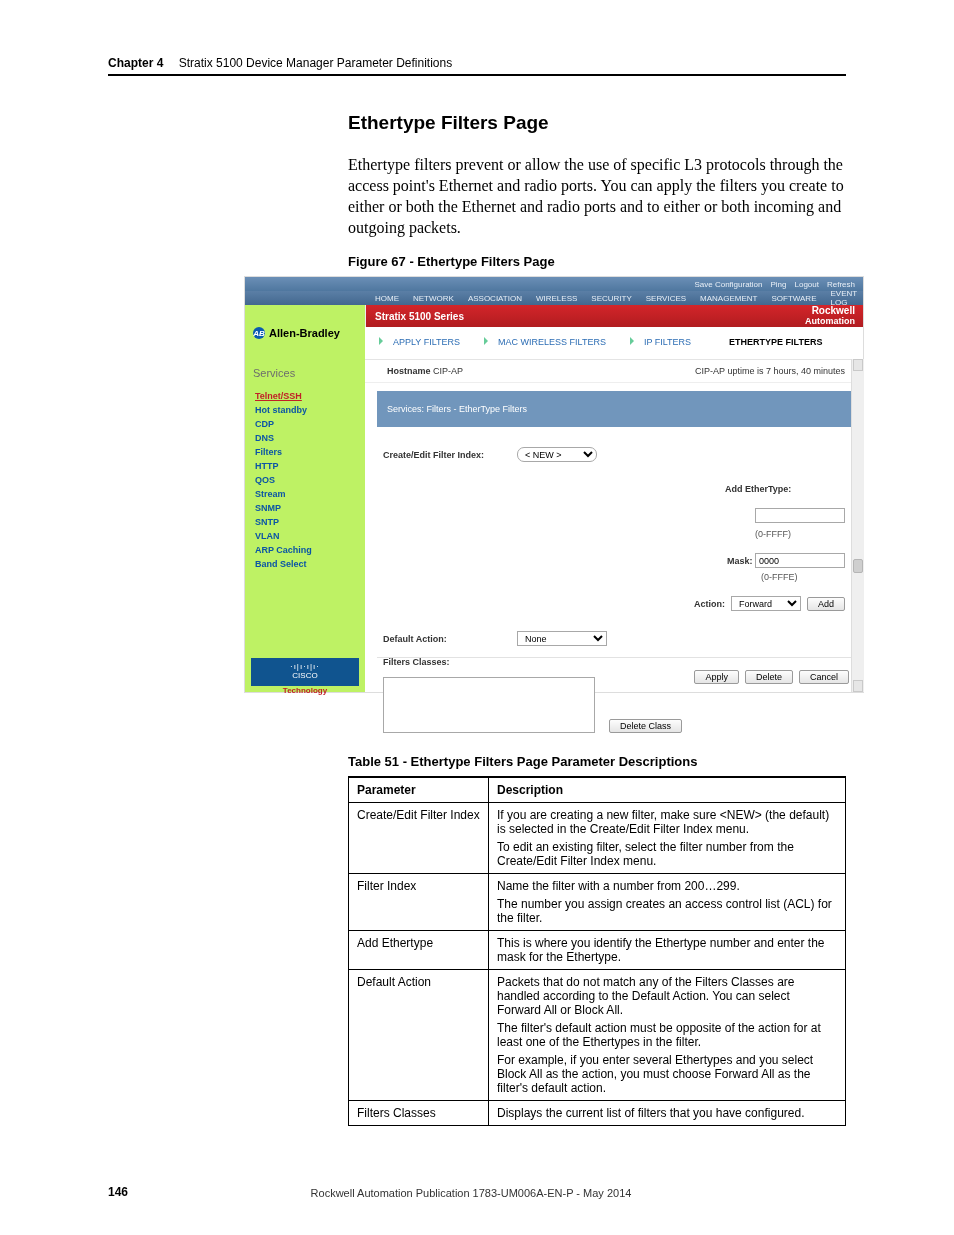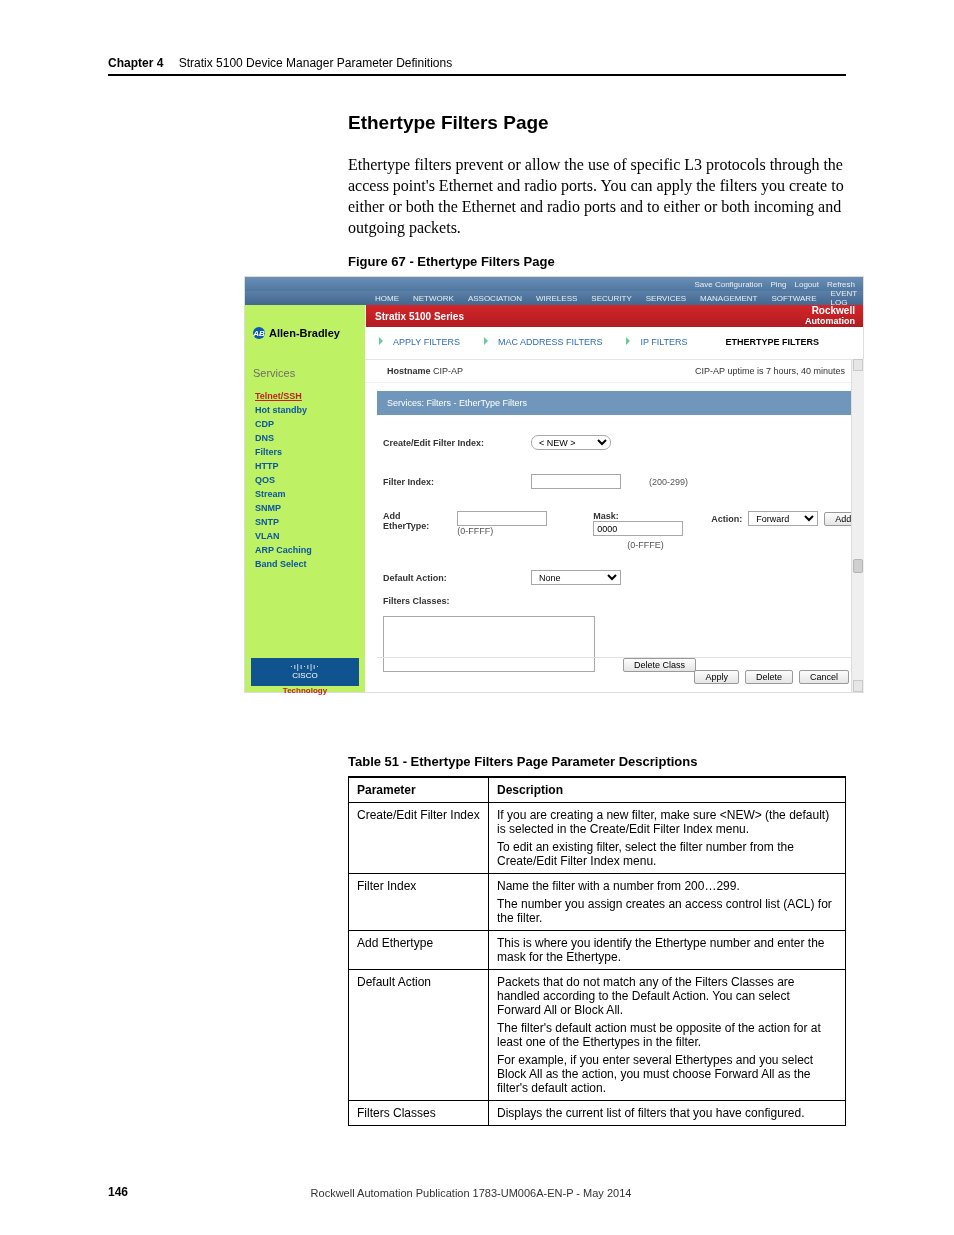--- a/index.html
+++ b/index.html
@@ -41,23 +41,23 @@
   .shot .cisco .tech { position:absolute; bottom:-10px; color:#c02127; font-size:8px; font-weight:bold; }
 
   .shot .main { position:absolute; left:120px; right:0; top:50px; bottom:0; background:#fff; }
   .shot .tabs { display:flex; gap:26px; padding:10px 0 0 22px; font-size:9px; border-bottom:1px solid #e4e4e4; height:22px; }
   .shot .tab { position:relative; padding:0 6px 6px; color:#2c6db4; cursor:pointer; }
   .shot .tab.active { color:#000; font-weight:bold; }
   .shot .tab .mark { position:absolute; left:-8px; top:0; width:6px; height:10px; }
   .shot .tab .mark::before { content:""; display:block; width:0; height:0; border-left:4px solid #6c9; border-top:4px solid transparent; border-bottom:4px solid transparent; position:absolute; left:0; top:0; }
   .shot .hostrow { display:flex; justify-content:space-between; padding:6px 18px 6px 22px; font-size:9px; border-bottom:1px solid #eee; }
   .shot .hostrow .host b { font-weight:bold; }
-  .shot .secthead { background:#7196bc; color:#fff; font-size:9px; padding:7px 10px; margin: 8px 12px 0 12px; }
+  .shot .secthead { background:#7196bc; color:#fff; font-size:9px; padding:13px 10px; margin: 8px 12px 0 12px; }
   .shot .formarea { padding: 10px 18px; font-size:9px; }
-  .shot .row { display:flex; align-items:center; gap:28px; margin:10px 0; }
+  .shot .row { display:flex; align-items:center; gap:14px; margin:10px 0; }
   .shot .lbl { width:120px; font-weight:bold; }
   .shot input[type=text], .shot select { font-size:9px; padding:1px 3px; border:1px solid #a8a8a8; background:#fff; height:15px; box-sizing:border-box; }
   .shot .btn { font-size:9px; border:1px solid #9a9a9a; background:linear-gradient(#fdfdfd,#e5e5e5); padding:1px 10px; border-radius:2px; cursor:pointer; }
   .shot .hint { color:#555; font-size:9px; }
   .shot .listbox { width:210px; height:54px; border:1px solid #a8a8a8; background:#fff; overflow-y:scroll; }
   .shot .footer-btns { position:absolute; right:14px; bottom:8px; display:flex; gap:6px; }
   .shot .footer-rule { position:absolute; left:12px; right:12px; bottom:34px; border-top:1px solid #e2e2e2; }
   .shot .scrollbar { position:absolute; right:-1px; top:32px; bottom:0; width:12px; background:#efefef; border-left:1px solid #ddd; }
   .shot .scrollbar .thumb { position:absolute; top:200px; left:1px; right:1px; height:12px; background:#cfcfcf; border:1px solid #b5b5b5; border-radius:2px; }
   .shot .scrollbar .arrow { position:absolute; left:1px; right:1px; height:10px; background:#e6e6e6; border:1px solid #c9c9c9; }
@@ -150,21 +150,21 @@
         <span class="dots">·ı|ı·ı|ı·</span>
         <span>CISCO</span>
         <span class="tech">Technology</span>
       </div>
     </div>
 
     <div class="main">
 
       <div class="tabs">
         <span class="tab"><span class="mark"></span><span>APPLY FILTERS</span></span>
-        <span class="tab"><span class="mark"></span><span>MAC ADDRESS FILTERS</span></span>
+        <span class="tab"><span class="mark"></span><span>MAC WIRELESS FILTERS</span></span>
         <span class="tab"><span class="mark"></span><span>IP FILTERS</span></span>
         <span class="tab active"><span>ETHERTYPE FILTERS</span></span>
       </div>
 
       <div class="hostrow">
         <span class="host">
           <b>Hostname</b>
           <span>CIP-AP</span>
         </span>
         <span>CIP-AP uptime is 7 hours, 40 minutes</span>
@@ -174,31 +174,26 @@
 
       <div class="formarea">
 
         <div class="row">
           <span class="lbl">Create/Edit Filter Index:</span>
           <select style="width:80px;border-radius:7px;">
             <option>&lt; NEW &gt;</option>
           </select>
         </div>
 
-        <div class="row" style="margin-top:24px;">
-          <span class="lbl">Filter Index:</span>
-          <input type="text" style="width: 90px;">
-          <span class="hint">(200-299)</span>
-        </div>
-
-        <div class="row" style="margin-top:22px; align-items:flex-start;">
+
+        <div class="row" style="margin-top:22px; align-items:flex-end;flex-direction:column;">
           <span class="lbl">Add EtherType:</span>
           <div>
             <input type="text" style="width: 90px;"><br>
-            <span class="hint" style="display:inline-block; margin-top:0;">(0-FFFF)</span>
+            <span class="hint" style="display:inline-block; margin-top:6px;">(0-FFFF)</span>
           </div>
           <div style="margin-left:18px;">
             <span style="font-weight:bold;">Mask:</span>
             <input type="text" style="width: 90px;" value="0000"><br>
             <span class="hint" style="display:inline-block; margin:4px 0 0 34px;">(0-FFFE)</span>
           </div>
           <div style="margin-left:auto; display:flex; align-items:center; gap:6px;">
             <span style="font-weight:bold;">Action:</span>
             <select style="width:70px;">
               <option>Forward</option>

